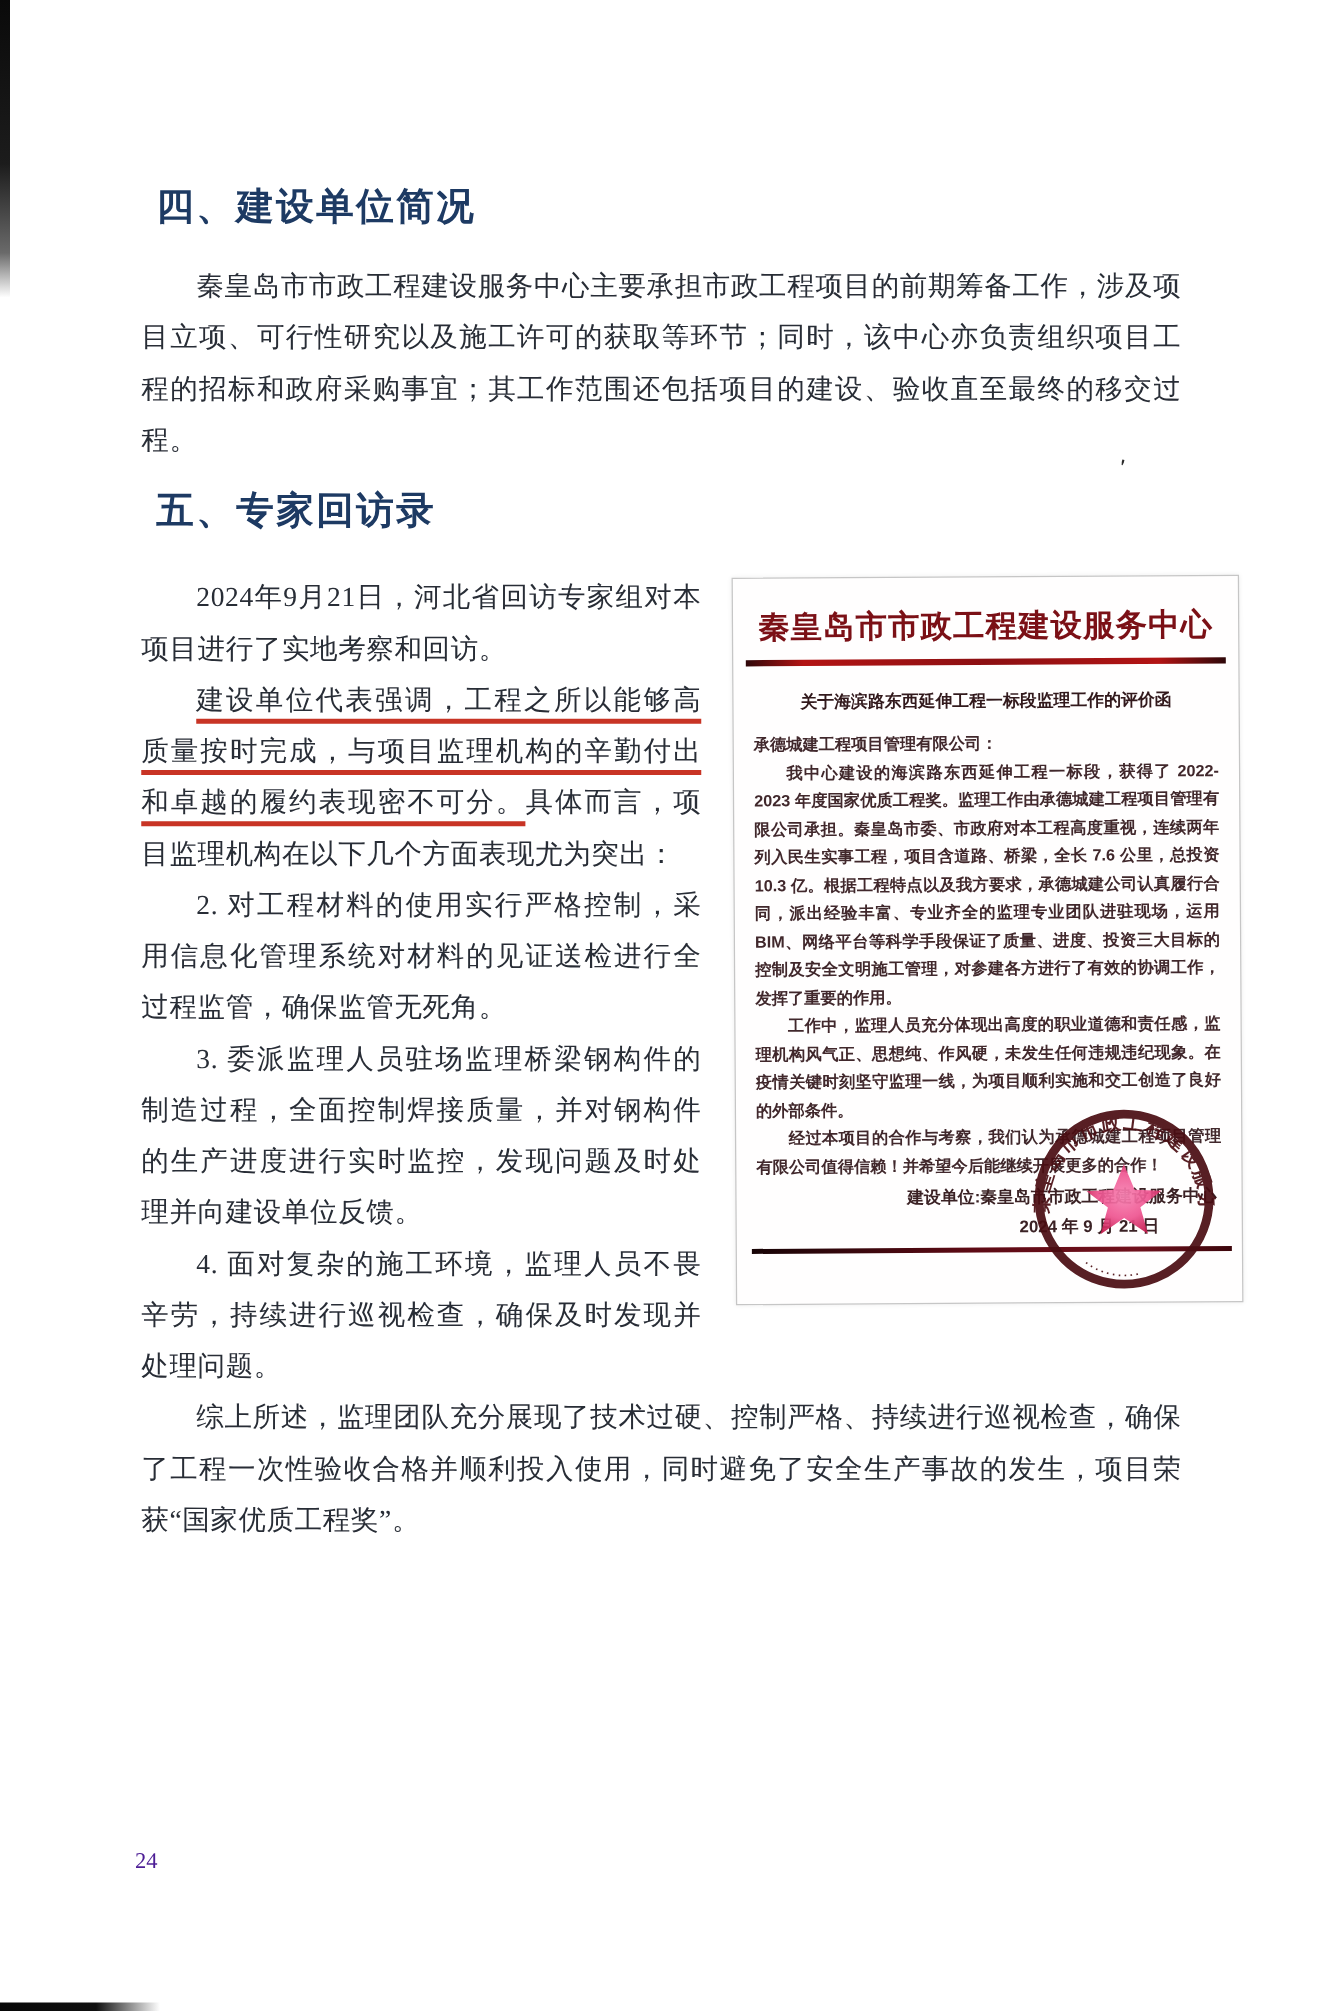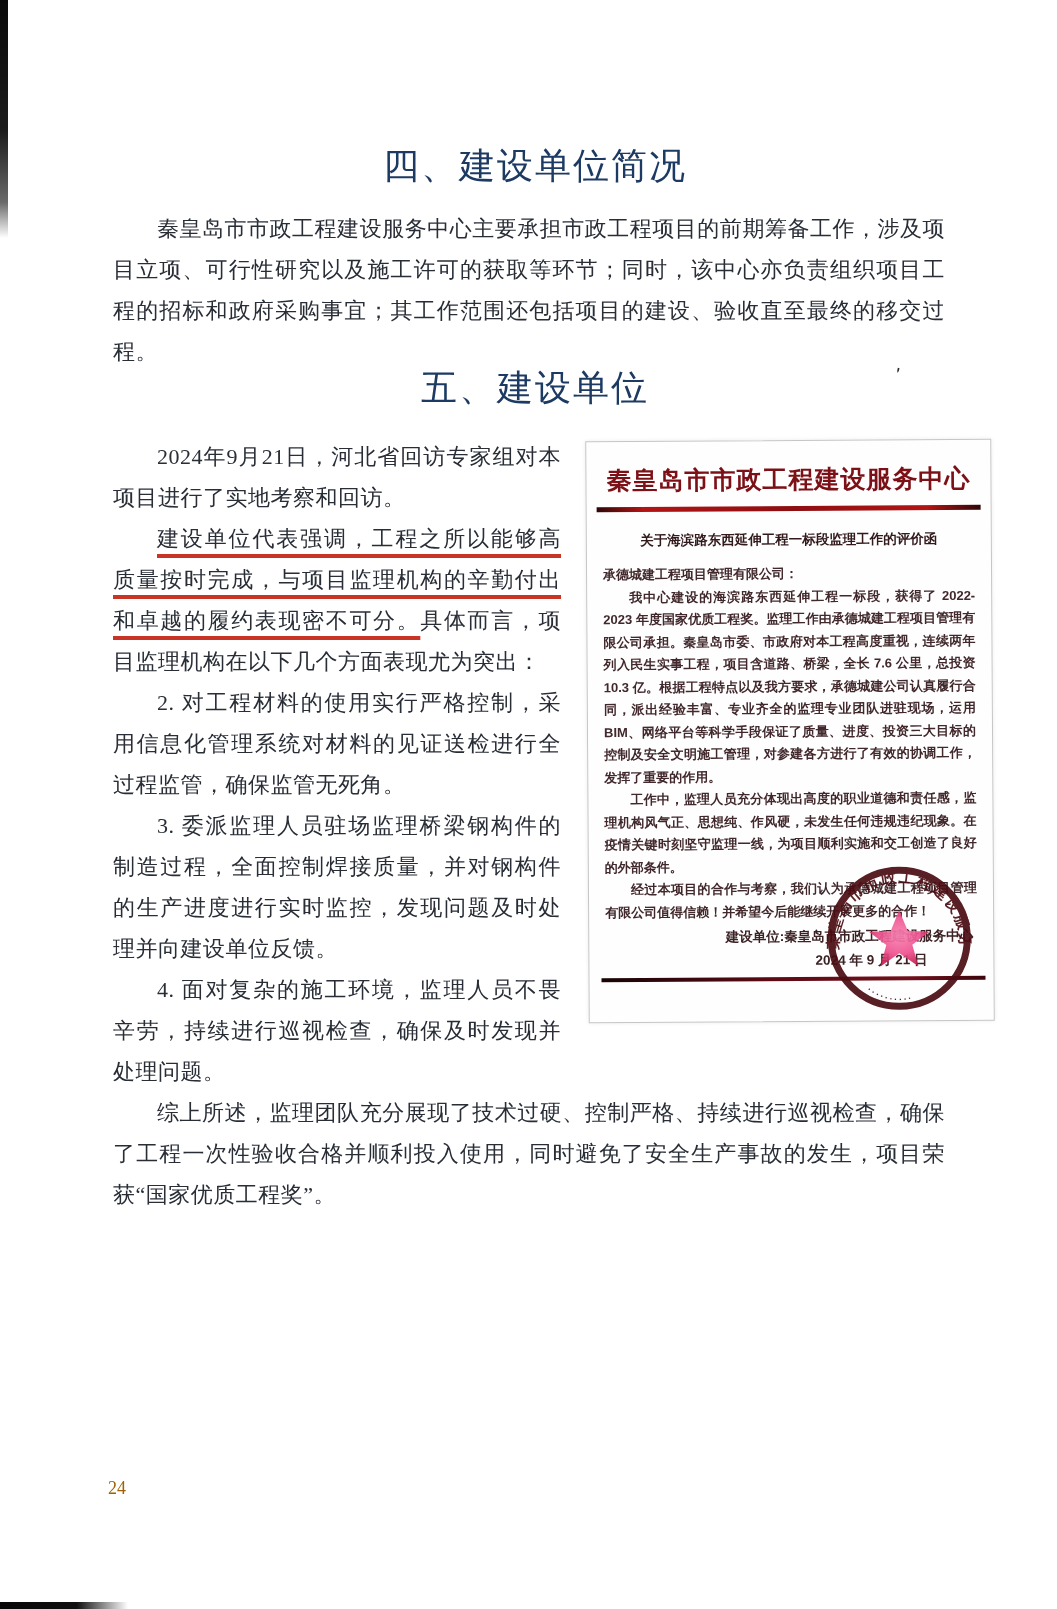--- a/index.html
+++ b/index.html
@@ -18,37 +18,36 @@
   .scan-edge-bottom{
     position:absolute;left:0;bottom:0;height:7px;width:128px;
     background:linear-gradient(90deg,#070707 0%,#101010 60%,rgba(255,255,255,0) 100%);
   }
   .content{
     position:absolute;left:113px;top:150px;width:832px;
     color:#282d36;
   }
   h2.sec{
     margin:0;
-    font-size:36px;line-height:32px;
+    font-size:30px;line-height:32px;
     color:#1d3a63;
-    font-weight:normal;
+    font-weight:bold;
     font-family:"Liberation Sans", sans-serif;
     letter-spacing:2px;
-    text-align:center;
   }
   h2.sec4{margin:0 0 26px 12px;}
   h2.sec5{margin:0 0 32px 12px;}
   .para{
     margin:0;
     font-size:22px;line-height:41px;
     text-align:justify;
     text-indent:2em;
     letter-spacing:0.5px;
   }
-  .para.gap{}
+  .para.gap{margin-bottom:21px;}
   .red-underline{
     text-decoration:underline;
     text-decoration-color:#c83425;
     text-decoration-thickness:3.5px;
     text-underline-offset:8px;
     text-decoration-skip-ink:none;
   }
   
   .letter{
     position:relative;
@@ -108,41 +107,41 @@
     opacity:0.92;
   }
   .tick-mark{
     position:absolute;left:888px;top:362px;
     font-size:18px;color:#2b2b2b;
     transform:rotate(14deg);
     font-family:"Liberation Sans", sans-serif;
   }
   .page-number{
     position:absolute;left:108px;top:1478px;
-    font-size:18px;color:#a16207;
+    font-size:18px;color:#4c1d95;
     font-family:"Liberation Serif", serif;
   }
 </style>
 </head>
 <body>
 
 <div class="page">
 
   <div class="scan-edge-left"></div>
   <div class="scan-edge-bottom"></div>
 
   <span class="tick-mark">＇</span>
 
   <div class="content">
 
     <h2 class="sec sec4">四、建设单位简况</h2>
 
     <p class="para gap">秦皇岛市市政工程建设服务中心主要承担市政工程项目的前期筹备工作，涉及项目立项、可行性研究以及施工许可的获取等环节；同时，该中心亦负责组织项目工程的招标和政府采购事宜；其工作范围还包括项目的建设、验收直至最终的移交过程。</p>
 
-    <h2 class="sec sec5">五、建设单位</h2>
+    <h2 class="sec sec5">五、专家回访录</h2>
 
     <div class="letter">
       <div class="letter-head">秦皇岛市市政工程建设服务中心</div>
       <div class="letter-rule"></div>
       <div class="letter-subject">关于海滨路东西延伸工程一标段监理工作的评价函</div>
       <div class="letter-body">
         <p>承德城建工程项目管理有限公司：</p>
         <p class="indent">我中心建设的海滨路东西延伸工程一标段，获得了 2022-2023 年度国家优质工程奖。监理工作由承德城建工程项目管理有限公司承担。秦皇岛市委、市政府对本工程高度重视，连续两年列入民生实事工程，项目含道路、桥梁，全长 7.6 公里，总投资 10.3 亿。根据工程特点以及我方要求，承德城建公司认真履行合同，派出经验丰富、专业齐全的监理专业团队进驻现场，运用 BIM、网络平台等科学手段保证了质量、进度、投资三大目标的控制及安全文明施工管理，对参建各方进行了有效的协调工作，发挥了重要的作用。</p>
         <p class="indent">工作中，监理人员充分体现出高度的职业道德和责任感，监理机构风气正、思想纯、作风硬，未发生任何违规违纪现象。在疫情关键时刻坚守监理一线，为项目顺利实施和交工创造了良好的外部条件。</p>
         <p class="indent">经过本项目的合作与考察，我们认为承德城建工程项目管理有限公司值得信赖！并希望今后能继续开展更多的合作！</p>

